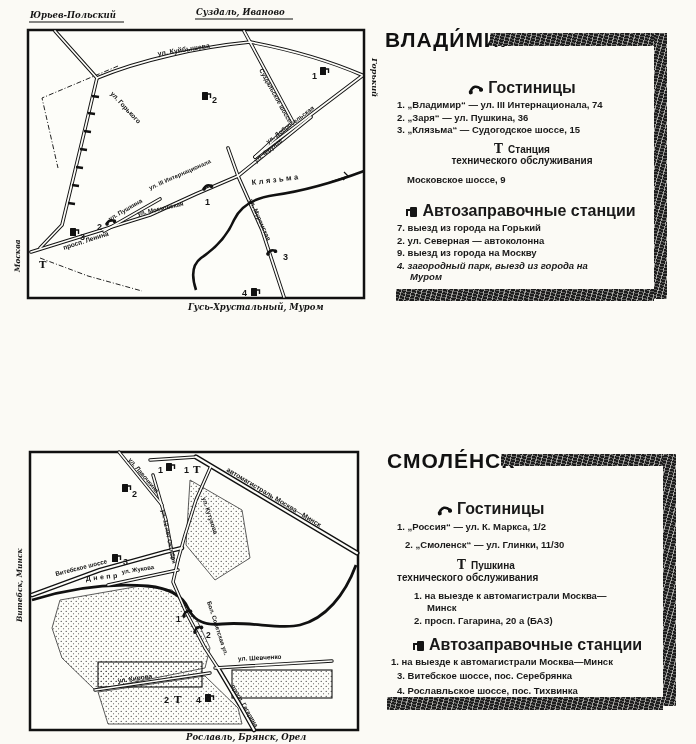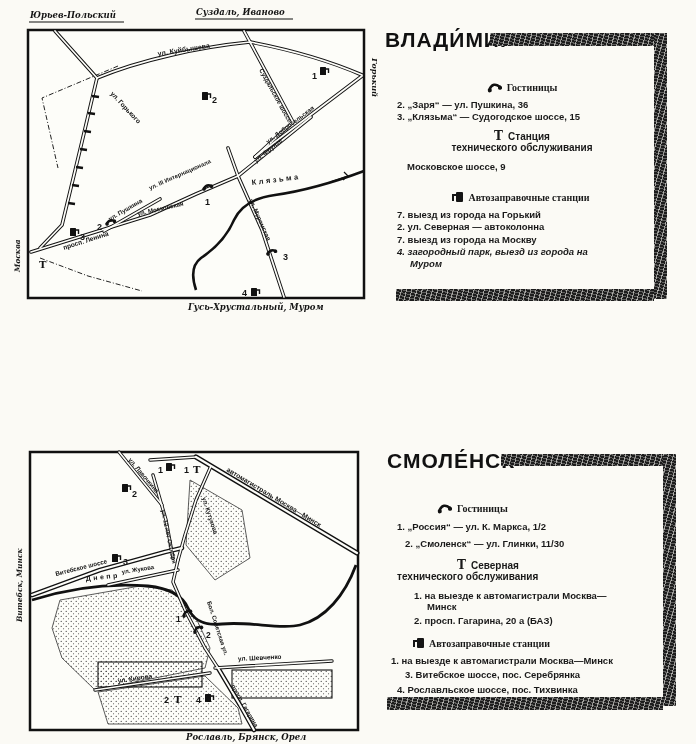--- a/index.html
+++ b/index.html
@@ -10,21 +10,21 @@
   .mlbl{font-family:"Liberation Sans",sans-serif;font-weight:700;}
   .exlbl{font-family:"DejaVu Serif",serif;font-style:italic;font-weight:700;}
   .mk{font-family:"Liberation Sans",sans-serif;font-weight:700;}
   .riv{font-family:"Liberation Sans",sans-serif;font-weight:700;letter-spacing:2.5px;}
   .panel{position:absolute;}
   .ptitle{position:absolute;font:700 21px "Liberation Sans",sans-serif;letter-spacing:1px;color:#111;}
   .bar{position:absolute;background-color:#1c1c1c;
        background-image:repeating-linear-gradient(105deg,rgba(251,250,245,.55) 0 1px,transparent 1px 5px),
                         repeating-linear-gradient(15deg,rgba(251,250,245,.3) 0 1px,transparent 1px 3px);}
   .pcontent{position:absolute;font:700 9.5px/11.5px "Liberation Sans",sans-serif;color:#191919;}
-  .hd{text-align:center;font-size:10px;margin:18px 0 5px 0;font-family:Liberation Serif, serif;}
+  .hd{text-align:center;font-size:16px;margin:18px 0 5px 0;}
   .hd2{text-align:center;font-size:10px;margin:0;}
   .item{padding-left:13px;text-indent:-13px;margin:1px 0;}
   .item-ind{padding-left:30px;text-indent:-13px;margin:2px 0;}
   .addr{padding-left:10px;margin-top:7px;}
   .ph{vertical-align:-1px;margin-right:5px;transform:rotate(-14deg);}
   .pump{display:inline-block;width:7px;height:10px;background:#151515;border-radius:1px;
         position:relative;vertical-align:-1px;margin:0 5px 0 2px;}
   .pump::after{content:"";position:absolute;left:-4px;top:2px;width:3px;height:5px;
         border-left:2px solid #151515;border-top:2px solid #151515;}
   .sto-i{font-family:"DejaVu Serif",serif;font-weight:700;font-size:12px;margin-right:5px;}
@@ -157,33 +157,34 @@
     <div class="bar" style="left:271px;top:9px;width:13px;height:266px;"></div>
     <div class="bar" style="left:13px;top:265px;width:258px;height:12px;"></div>
     <div class="pcontent" style="left:14px;top:44px;width:250px;">
       <div class="hd" style="margin-top:14px;">
         <svg class="ph" width="15" height="9" viewBox="0 0 15 9">
             <circle cx="2.2" cy="6" r="2.1" fill="#111"></circle>
             <circle cx="12.8" cy="6" r="2.1" fill="#111"></circle>
             <path d="M2.2,5 Q7.5,-1.5 12.8,5" fill="none" stroke="#111" stroke-width="2.6"></path>
           </svg><span>Гостиницы</span>
       </div>
+      <div class="item">1. „Владимир“ — ул. III Интернационала, 74</div>
       <div class="item">2. „Заря“ — ул. Пушкина, 36</div>
       <div class="item">3. „Клязьма“ — Судогодское шоссе, 15</div>
       <div class="hd2" style="margin-top:8px;">
         <span class="sto-i">Т</span><span>Станция</span>
       </div>
       <div class="hd2">технического обслуживания</div>
       <div class="addr">Московское шоссе, 9</div>
       <div class="hd" style="margin-top:20px;">
         <span class="pump"></span><span>Автозаправочные станции</span>
       </div>
       <div class="item">7. выезд из города на Горький</div>
       <div class="item">2. ул. Северная — автоколонна</div>
-      <div class="item">7. выезд из города на Москву</div>
+      <div class="item">9. выезд из города на Москву</div>
       <div class="item" style="width:180px;font-style:italic;">4. загородный парк, выезд из города на Муром</div>
     </div>
   </div>
 
   <svg width="380" height="304" viewBox="0 0 380 304" style="position:absolute;left:0;top:440px;">
     <defs>
       <pattern id="stip" width="5" height="5" patternUnits="userSpaceOnUse">
         <circle cx="1.2" cy="1.3" r="0.65" fill="#3c3c3c"></circle>
           <circle cx="3.6" cy="3.8" r="0.55" fill="#3c3c3c"></circle>
       </pattern>
@@ -296,27 +297,27 @@
       <div class="hd" style="text-align:left;padding-left:40px;">
         <svg class="ph" width="15" height="9" viewBox="0 0 15 9">
             <circle cx="2.2" cy="6" r="2.1" fill="#111"></circle>
             <circle cx="12.8" cy="6" r="2.1" fill="#111"></circle>
             <path d="M2.2,5 Q7.5,-1.5 12.8,5" fill="none" stroke="#111" stroke-width="2.6"></path>
           </svg><span>Гостиницы</span>
       </div>
       <div class="item" style="margin:6px 0;">1. „Россия“ — ул. К. Маркса, 1/2</div>
       <div class="item" style="margin:6px 8px;">2. „Смоленск“ — ул. Глинки, 11/30</div>
       <div class="hd2" style="margin-top:10px;text-align:left;padding-left:60px;">
-        <span class="sto-i">Т</span><span>Северная</span>
+        <span class="sto-i">Т</span><span>Пушкина</span>
       </div>
       <div class="hd2" style="text-align:left;">технического обслуживания</div>
       <div class="item-ind" style="width:185px;margin-top:7px;">1. на выезде к автомагистрали Москва—Минск</div>
       <div class="item-ind">2. просп. Гагарина, 20 а (БАЗ)</div>
       <div class="hd" style="margin-top:12px;text-align:left;padding-left:18px;">
         <span class="pump"></span><span>Автозаправочные станции</span>
       </div>
       <div class="item" style="margin-left:-6px;">1. на выезде к автомагистрали Москва—Минск</div>
-      <div class="item" style="margin-top:3px;margin-left:8px;">3. Витебское шоссе, пос. Серебрянка</div>
+      <div class="item" style="margin-top:3px;">3. Витебское шоссе, пос. Серебрянка</div>
       <div class="item" style="margin-top:3px;">4. Рославльское шоссе, пос. Тихвинка</div>
     </div>
   </div>
 
 </div>
 
 </body></html>

